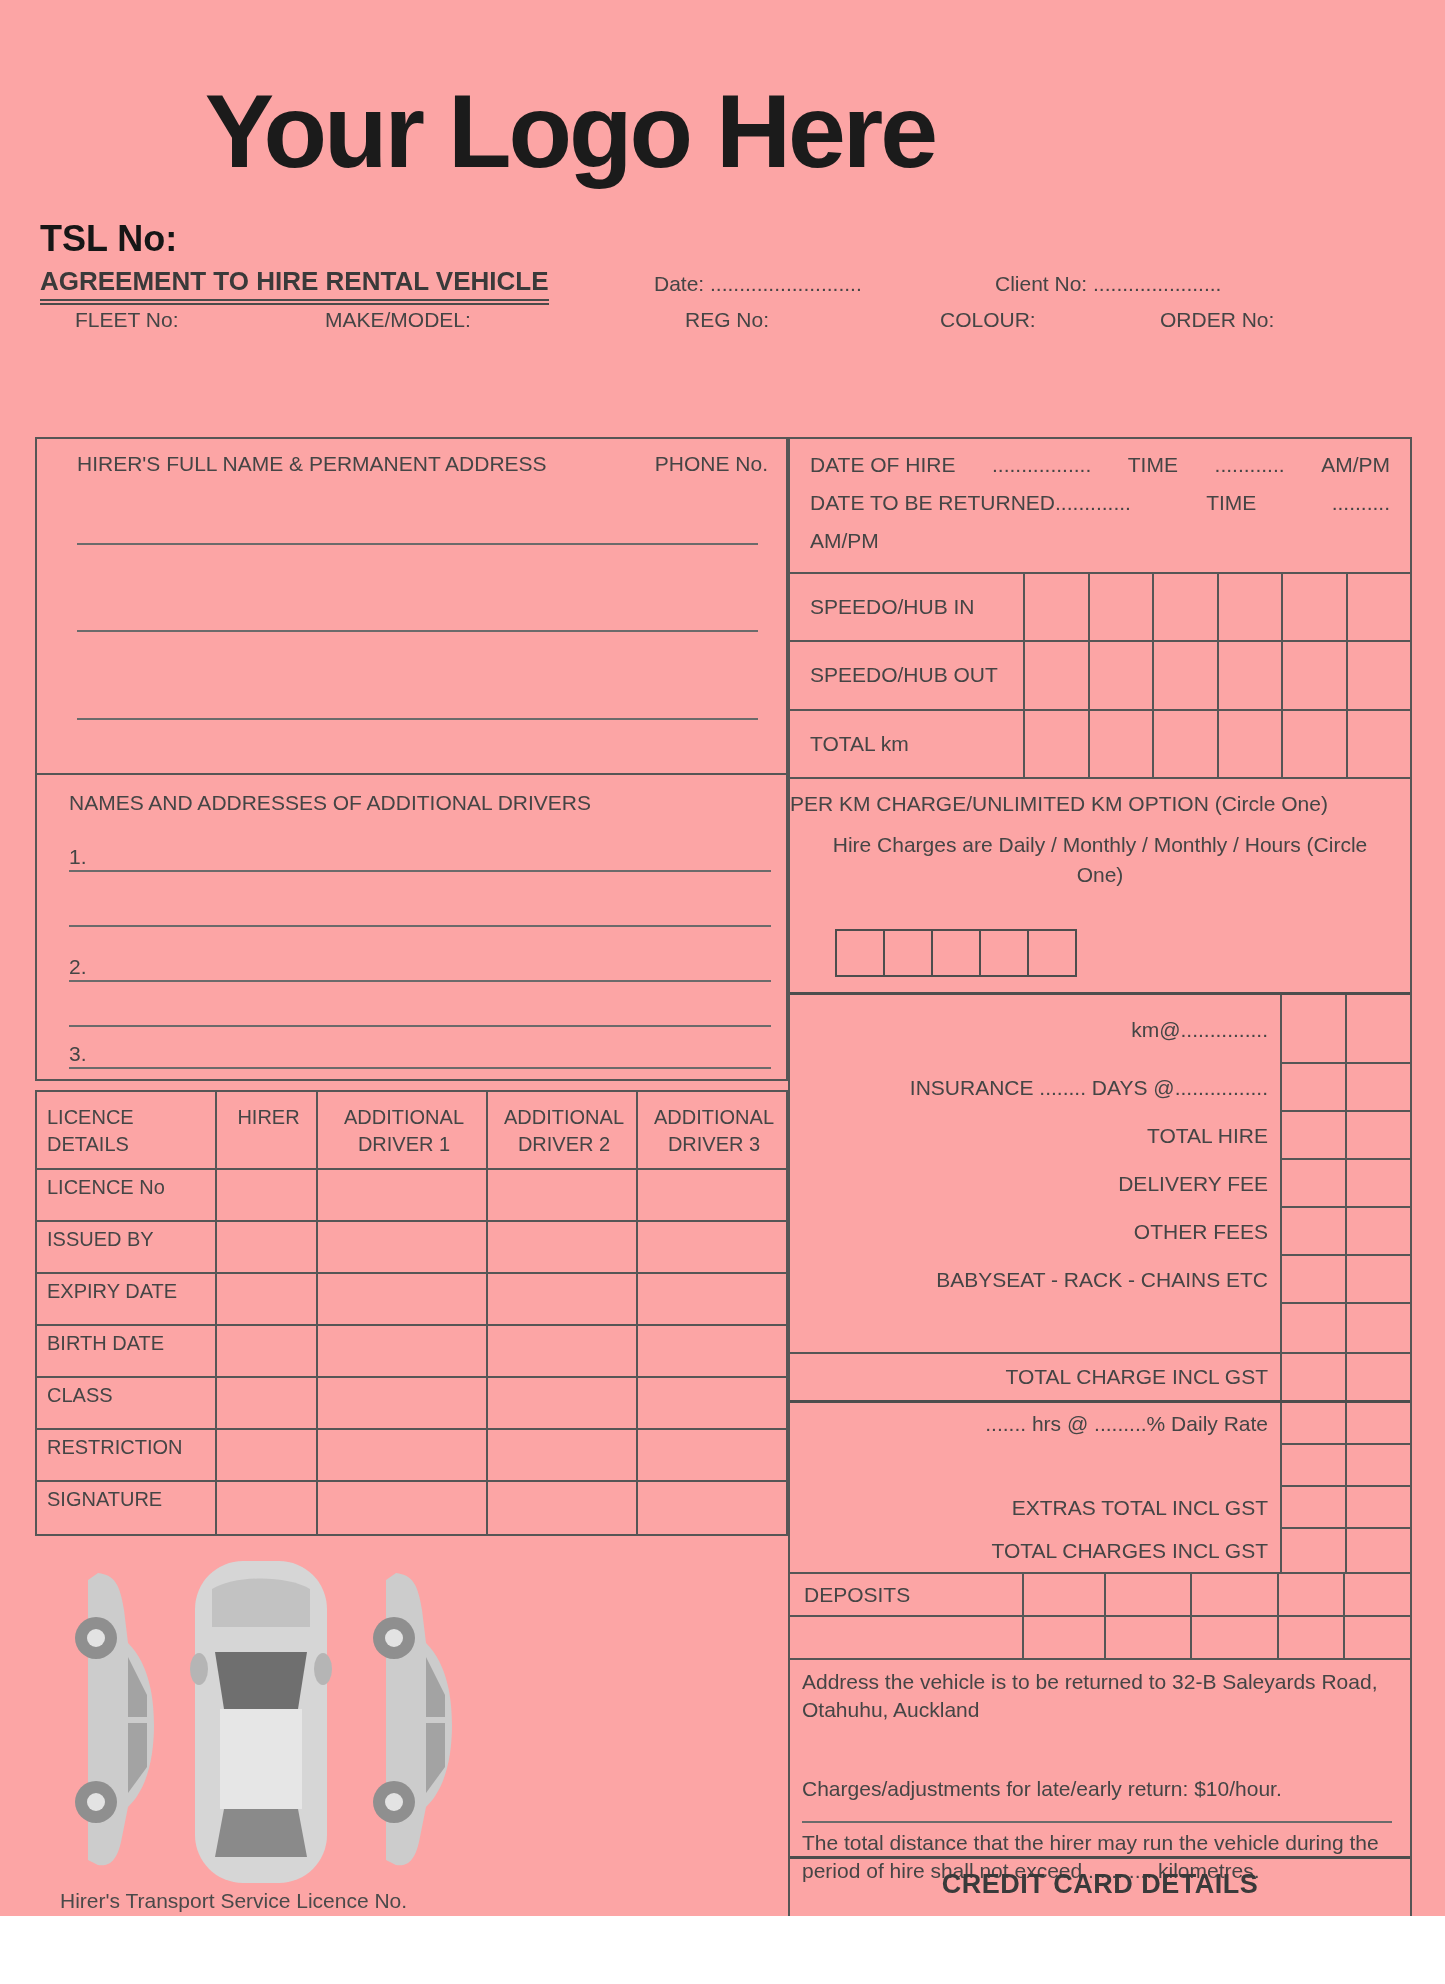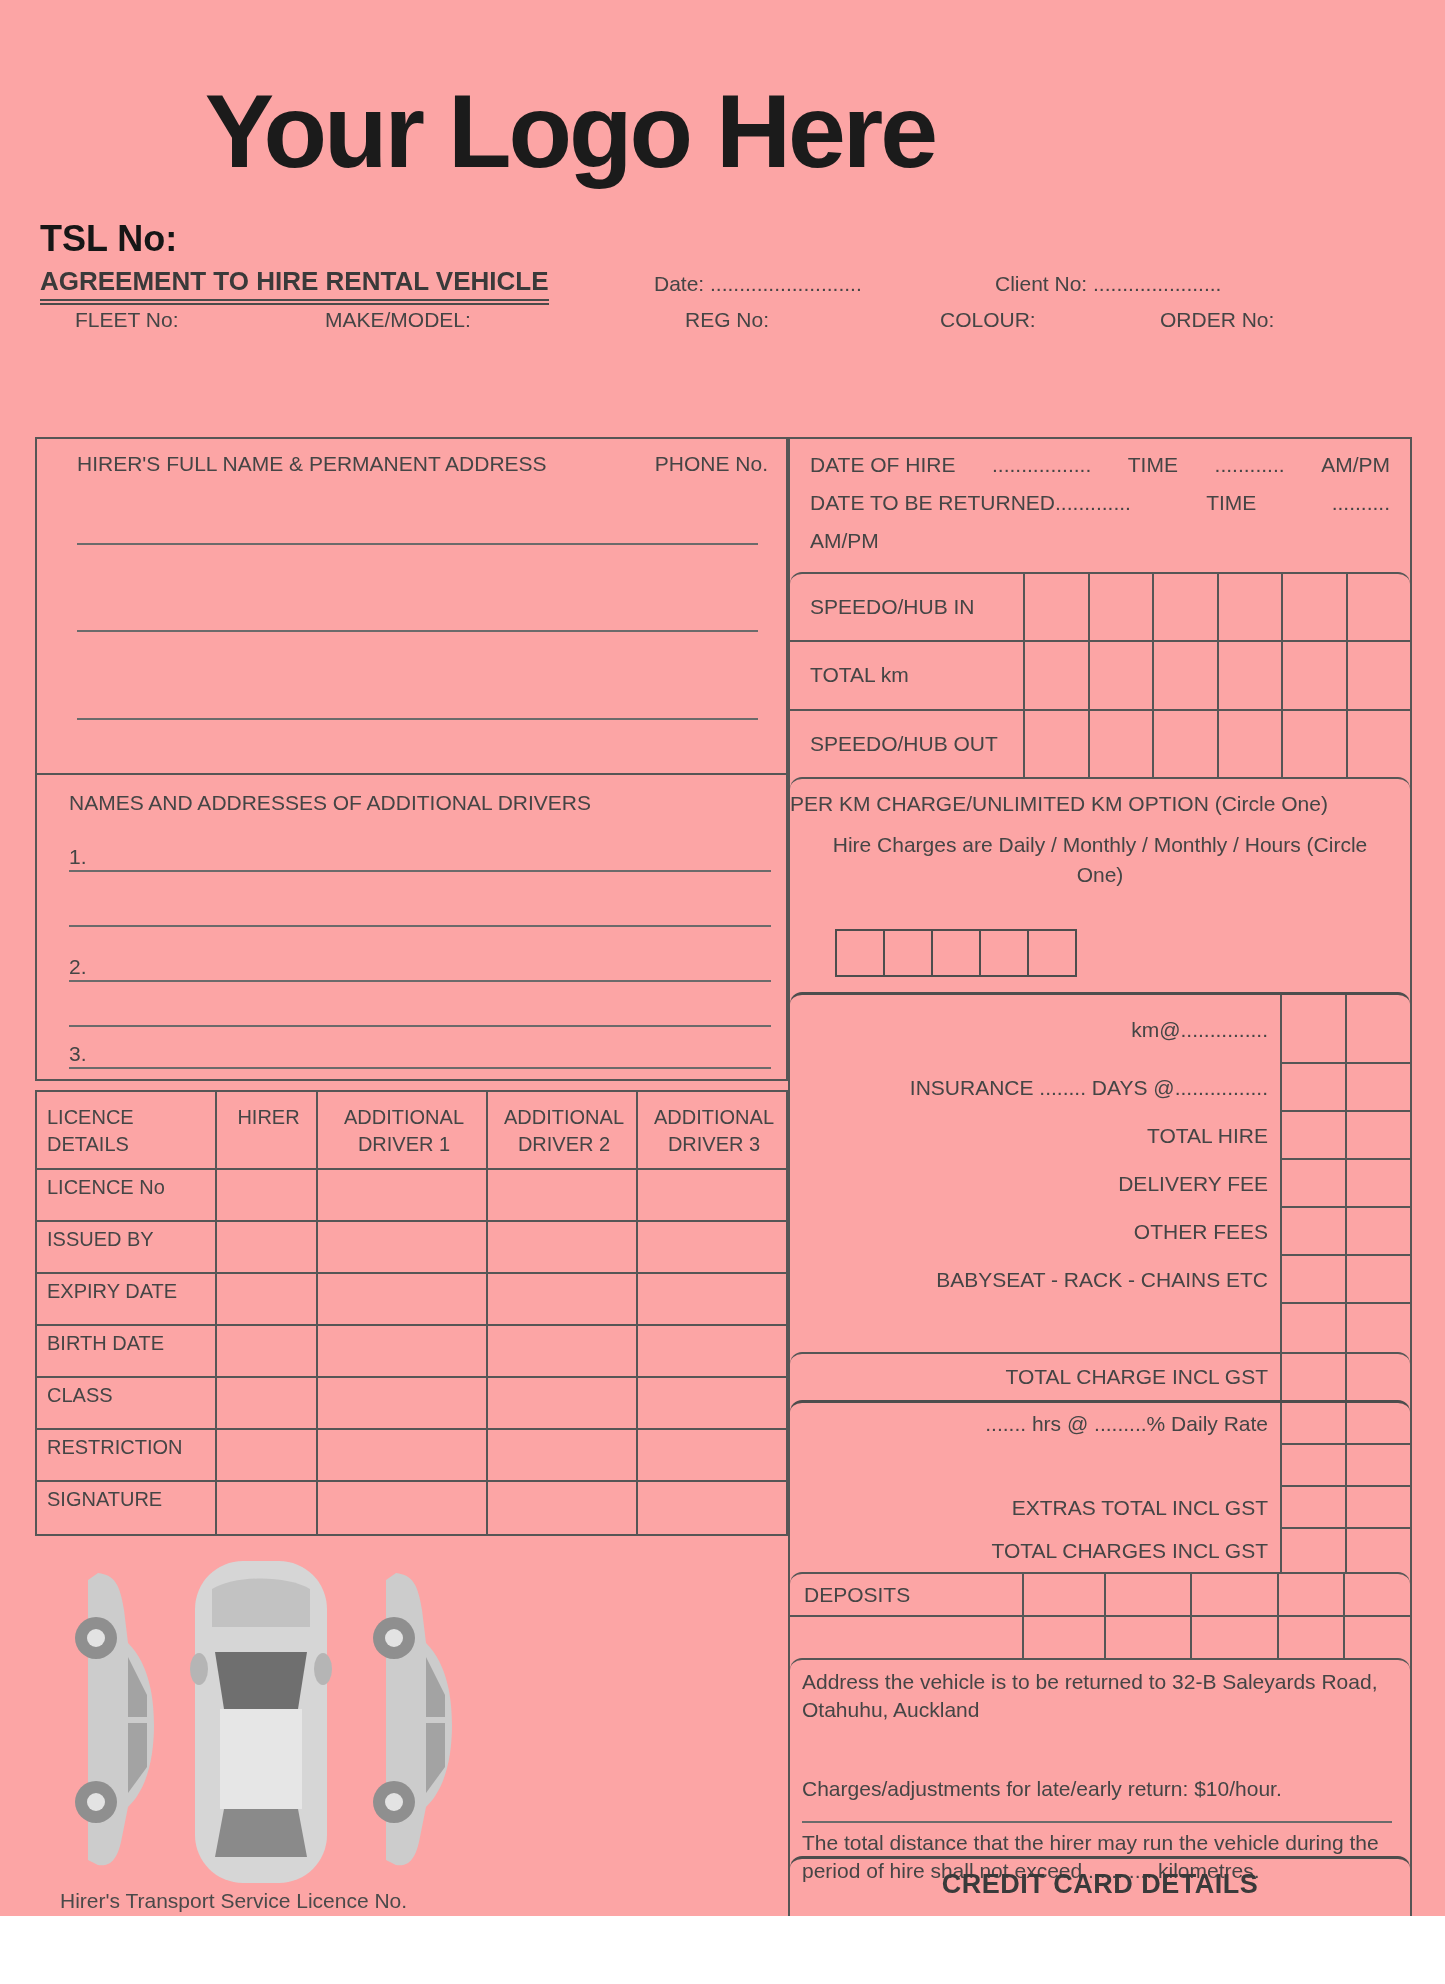--- a/index.html
+++ b/index.html
@@ -43,21 +43,21 @@
   .lic-table .hc.first{text-align:left;padding-top:12px;}
   .lic-table .lastrow{border-bottom:none;}
 
   .car-wrap{left:25px;top:1120px;width:400px;height:340px;}
   .foot-note{position:absolute;left:25px;top:1452px;font-size:21px;color:#4a4a4a;}
   .foot-note2{position:absolute;left:25px;top:1484px;font-size:21px;font-style:italic;color:#4a4a4a;}
   .foot-line{position:absolute;left:25px;top:1537px;width:290px;border-top:2px solid #6b6b6b;}
 
   
   .rcol{position:absolute;left:753px;top:0;width:624px;box-sizing:border-box;border:2px solid #565656;}
-  .rsec{box-sizing:border-box;border-top:2px solid #565656;position:relative;border-radius:12px;}
+  .rsec{box-sizing:border-box;border-top:2px solid #565656;position:relative;}
   .rsec.first{border-top:none;}
   .rsec.thick{border-top:3px solid #4d4d4d;}
 
   .date-box{height:133px;padding:14px 20px 0 20px;font-size:21px;}
   .jline{display:flex;justify-content:space-between;margin-bottom:14px;}
   .date-box .plain{margin-bottom:0;}
 
   .speedo{height:205px;display:flex;flex-direction:column;}
   .sp-row{flex:1;display:flex;box-sizing:border-box;border-top:2px solid #565656;}
   .sp-row:first-child{border-top:none;}
@@ -255,30 +255,30 @@
           <div class="sp-row">
             <div class="sp-label">SPEEDO/HUB IN</div>
             <div class="sp-cell"></div>
             <div class="sp-cell"></div>
             <div class="sp-cell"></div>
             <div class="sp-cell"></div>
             <div class="sp-cell"></div>
             <div class="sp-cell"></div>
           </div>
           <div class="sp-row">
+            <div class="sp-label">SPEEDO/HUB OUT</div>
+            <div class="sp-cell"></div>
+            <div class="sp-cell"></div>
+            <div class="sp-cell"></div>
+            <div class="sp-cell"></div>
+            <div class="sp-cell"></div>
+            <div class="sp-cell"></div>
+          </div>
+          <div class="sp-row">
             <div class="sp-label">TOTAL km</div>
-            <div class="sp-cell"></div>
-            <div class="sp-cell"></div>
-            <div class="sp-cell"></div>
-            <div class="sp-cell"></div>
-            <div class="sp-cell"></div>
-            <div class="sp-cell"></div>
-          </div>
-          <div class="sp-row">
-            <div class="sp-label">SPEEDO/HUB OUT</div>
             <div class="sp-cell"></div>
             <div class="sp-cell"></div>
             <div class="sp-cell"></div>
             <div class="sp-cell"></div>
             <div class="sp-cell"></div>
             <div class="sp-cell"></div>
           </div>
         </div>
 
       <div class="rsec perkm">

